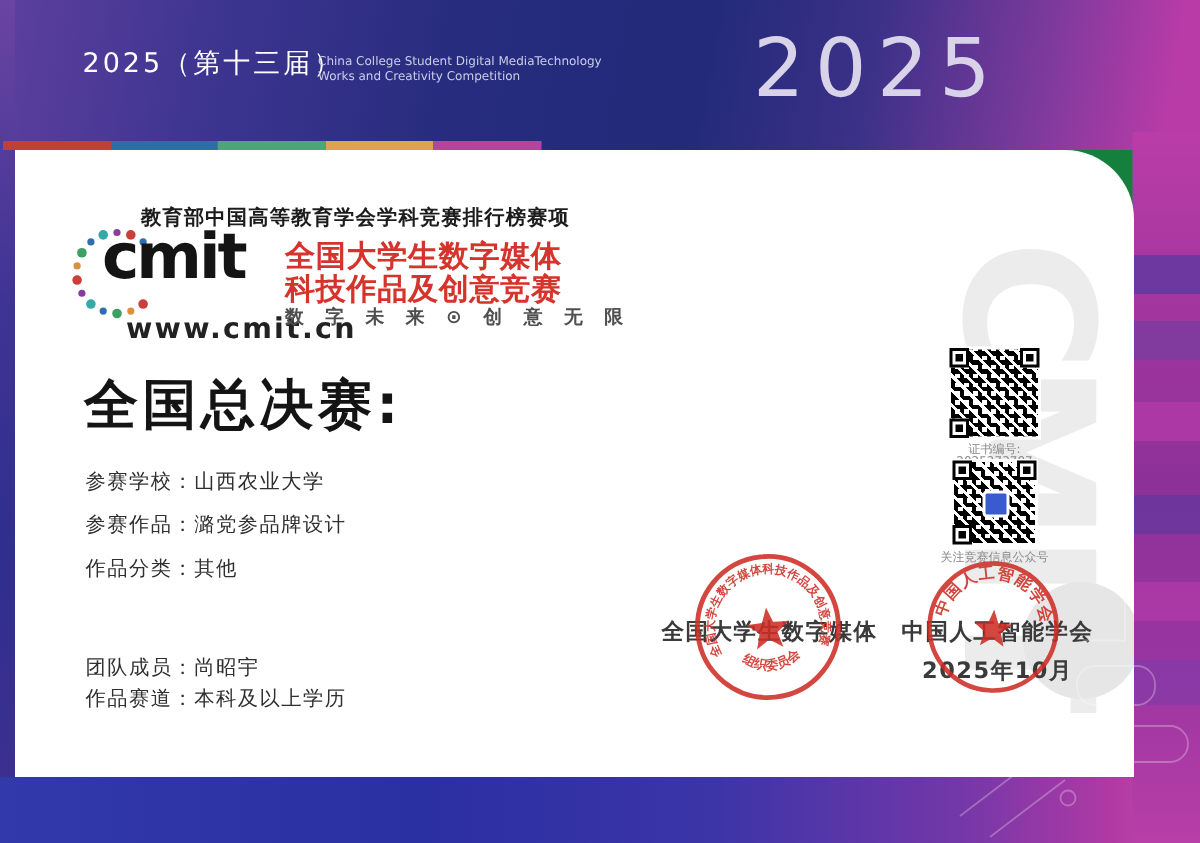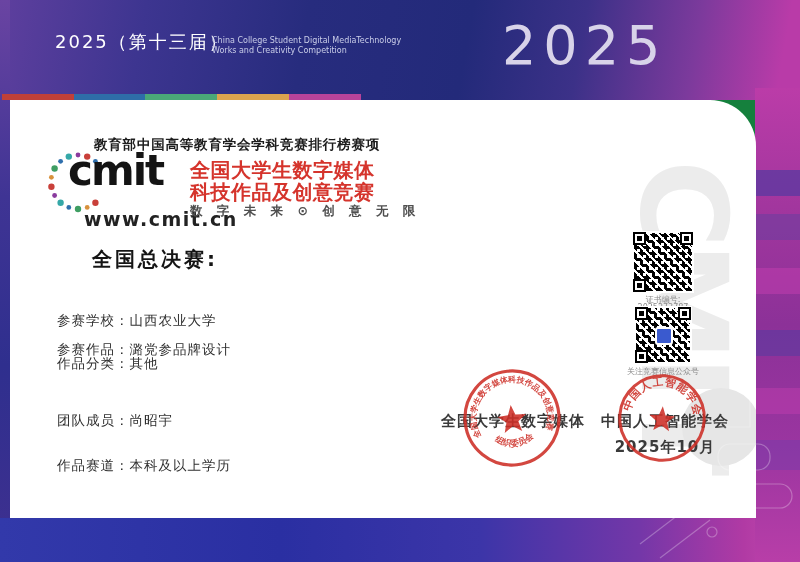--- a/index.html
+++ b/index.html
@@ -26,21 +26,21 @@
     border-top-right-radius:46px;overflow:hidden;}
   .watermark{position:absolute;left:604px;top:60px;writing-mode:vertical-rl;
     font-size:120px;font-weight:800;color:#ececec;letter-spacing:-6px;z-index:0;user-select:none;}
   .gray-circle{position:absolute;left:672px;top:288px;width:78px;height:78px;border-radius:50%;background:#e6e6e6;z-index:0;}
   .ranking-label{position:absolute;left:84px;top:36px;font-size:13.5px;font-weight:700;color:#1c1c1c;letter-spacing:0.8px;z-index:2;}
   .logo-ring{position:absolute;left:36px;top:50px;width:64px;height:64px;z-index:2;}
   .brand-text{position:absolute;left:58px;top:46px;font-size:42px;font-weight:900;letter-spacing:-2px;color:#141414;z-index:2;}
   .website{position:absolute;left:74px;top:108px;font-size:19px;font-weight:600;letter-spacing:1.5px;color:#222;z-index:2;}
   .name-red{position:absolute;left:180px;font-size:20px;font-weight:900;color:#d5342c;letter-spacing:0.5px;z-index:2;}
   .slogan{position:absolute;left:180px;top:103px;font-size:12.5px;font-weight:700;color:#4f4f4f;letter-spacing:5px;z-index:2;}
-  .stage-label{position:absolute;left:46px;top:146px;font-size:20px;font-weight:900;color:#141414;letter-spacing:3px;z-index:2;margin-left:36px;}
+  .stage-label{position:absolute;left:46px;top:146px;font-size:36px;font-weight:900;color:#141414;letter-spacing:3px;z-index:2;}
   .prize{position:absolute;left:437px;top:148px;font-size:30px;font-weight:700;color:#dc2418;letter-spacing:4px;z-index:2;}
   .detail-row{position:absolute;left:47px;font-size:13.5px;font-weight:400;color:#2f2f2f;letter-spacing:1px;z-index:2;}
   
   .qr{position:absolute;background:#fff;z-index:2;}
   .qr .pix{position:absolute;inset:2px;background-image:
     repeating-linear-gradient(45deg,#fff 0 2px,transparent 2px 7px),
     repeating-linear-gradient(90deg,#000 0 3px,transparent 3px 6px),
     repeating-linear-gradient(0deg,#000 0 3px,transparent 3px 6px);}
   .finder{position:absolute;width:13px;height:13px;background:#fff;border:2px solid #000;box-sizing:border-box;}
   .finder::after{content:"";position:absolute;inset:2px;background:#000;}
@@ -109,22 +109,22 @@
     <div class="brand-text">cmit</div>
     <div class="website">www.cmit.cn</div>
     <div class="name-red" style="top:57px">全国大学生数字媒体</div>
     <div class="name-red" style="top:79px">科技作品及创意竞赛</div>
     <div class="slogan">数 字 未 来 ⊙ 创 意 无 限</div>
 
     <div class="stage-label">全国总决赛:</div>
 
     <div class="detail-row" style="top:212px"><span>参赛学校：</span><span>山西农业大学</span></div>
     <div class="detail-row" style="top:241px"><span>参赛作品：</span><span>潞党参品牌设计</span></div>
-    <div class="detail-row" style="top:255px"><span>作品分类：</span><span>其他</span></div>
-    <div class="detail-row" style="top:312px"><span>团队成员：</span><span>尚昭宇</span></div>
+    <div class="detail-row" style="top:270px"><span>作品分类：</span><span>其他</span></div>
+    <div class="detail-row" style="top:336px"><span>团队成员：</span><span>尚昭宇</span></div>
     <div class="detail-row" style="top:357px"><span>作品赛道：</span><span>本科及以上学历</span></div>
 
     <div class="qr" style="left:622px;top:131px;width:62px;height:62px">
       <div class="pix"></div>
       <div class="finder f-tl"></div>
       <div class="finder f-tr"></div>
       <div class="finder f-bl"></div>
     </div>
     <div class="qr-caption" style="top:194px">证书编号:</div>
     <div class="qr-caption" style="top:203px">2025273787</div>

